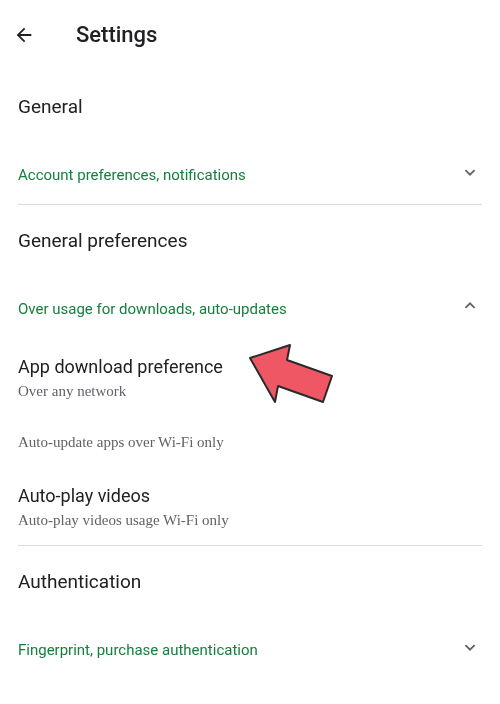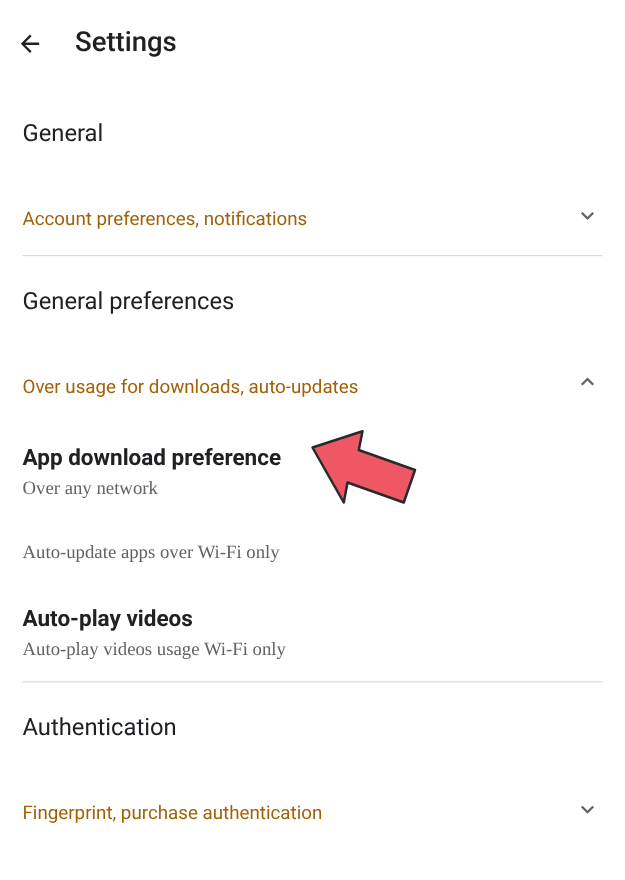--- a/index.html
+++ b/index.html
@@ -13,21 +13,21 @@
       height: 704px;
       background: #fff;
       color: #202124;
       position: relative;
       overflow: hidden;
     }
     .header {
       display: flex;
       align-items: center;
       padding: 22px 11px 24px 12px;
-      gap: 24px;
+      gap: 40px;
     }
     .back-arrow {
       width: 24px;
       height: 24px;
       display: flex;
       align-items: center;
       justify-content: center;
       cursor: pointer;
     }
     .header-title {
@@ -48,21 +48,21 @@
       flex: 1;
     }
     .section-title {
       font-size: 19px;
       font-weight: 400;
       color: #202124;
       margin-bottom: 6px;
     }
     .section-subtitle {
       font-size: 15px;
-      color: #a16207;
+      color: #15803d;
       font-weight: 400;
       margin-top: 48px;
     }
     .chevron {
       width: 24px;
       height: 24px;
       display: flex;
       align-items: center;
       justify-content: center;
       color: #5f6368;
@@ -70,21 +70,21 @@
     .divider {
       height: 1px;
       background: #dadce0;
       margin: 0 18px;
     }
     .sub-section {
       padding: 18px 18px 16px 18px;
     }
     .sub-title {
       font-size: 18px;
-      font-weight: 700;
+      font-weight: 400;
       color: #202124;
       margin-bottom: 6px;
     }
     .sub-subtitle {
       font-size: 15px;
       color: #5f6368;
       font-weight: 400;
       font-family: Liberation Serif, serif;
     }
     .arrow-pointer {

